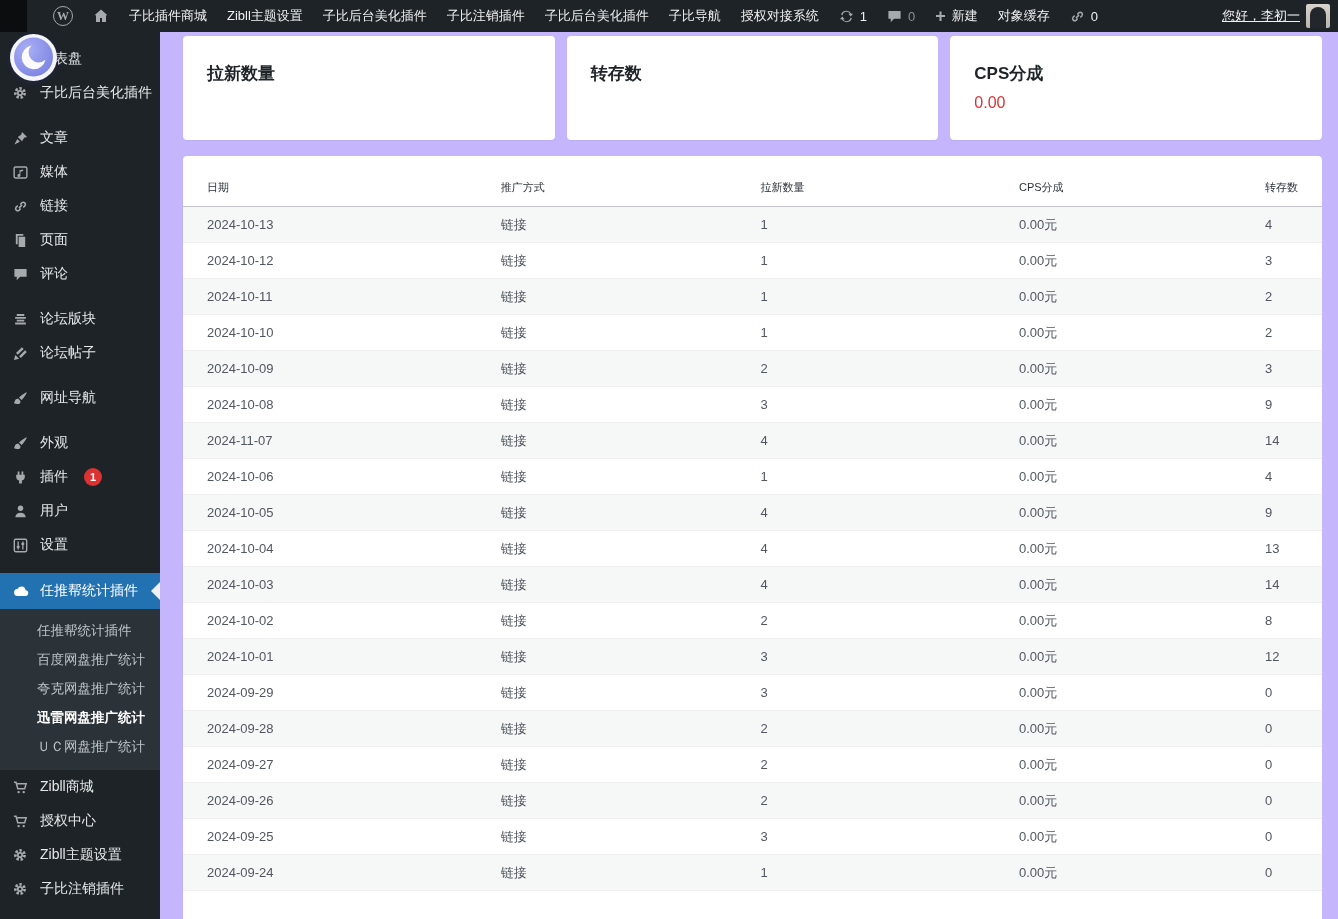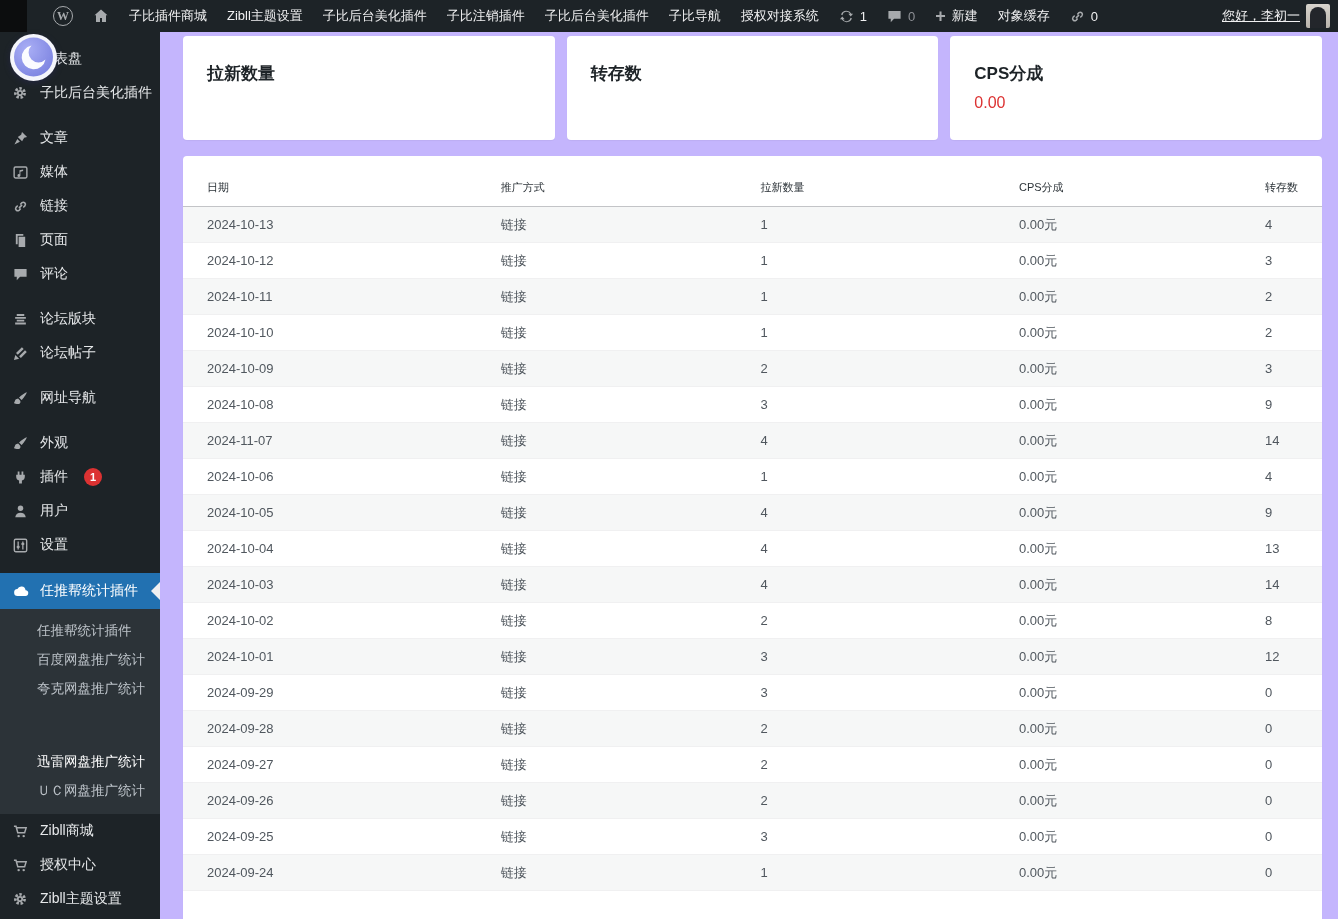--- a/index.html
+++ b/index.html
@@ -55,21 +55,21 @@
   .menu-sep { height:11px; }
   .badge {
     background:#dc3232; color:#fff; font-size:11px; line-height:18px;
     min-width:18px; height:18px; border-radius:9px; text-align:center;
     padding:0 3px; margin-left:6px; font-weight:bold;
   }
   .submenu { background:#2c3338; padding:7px 0 9px; }
   .submenu-item {
     padding:6px 6px 6px 37px; color:#bdc3c9; font-size:13.5px; line-height:17px; cursor:pointer;
   }
-  .submenu-item.current { color:#fff; font-weight:normal;margin-top:44px; }
+  .submenu-item.current { color:#fff; font-weight:bold; }
 
   
   #moon-btn {
     position:absolute; left:9px; top:33px; width:49px; height:49px; z-index:60;
     cursor:pointer; border:none; background:transparent;
   }
   #moon-btn svg { filter:drop-shadow(0 2px 3px rgba(40,40,90,.45)); }
 
   
   #content {

